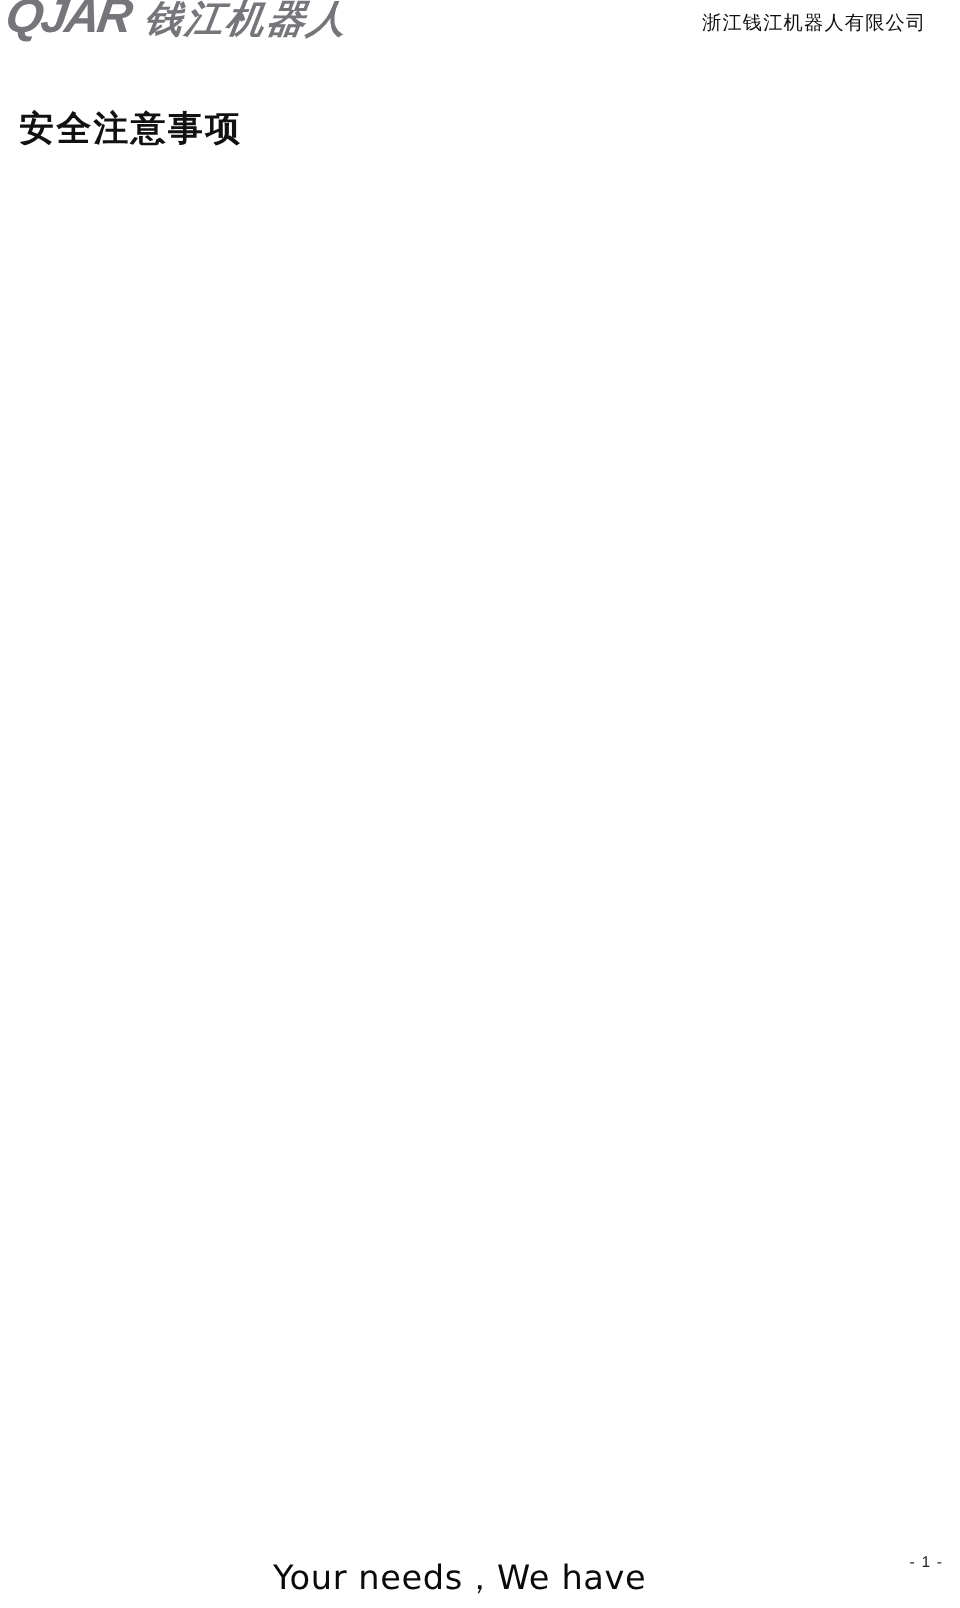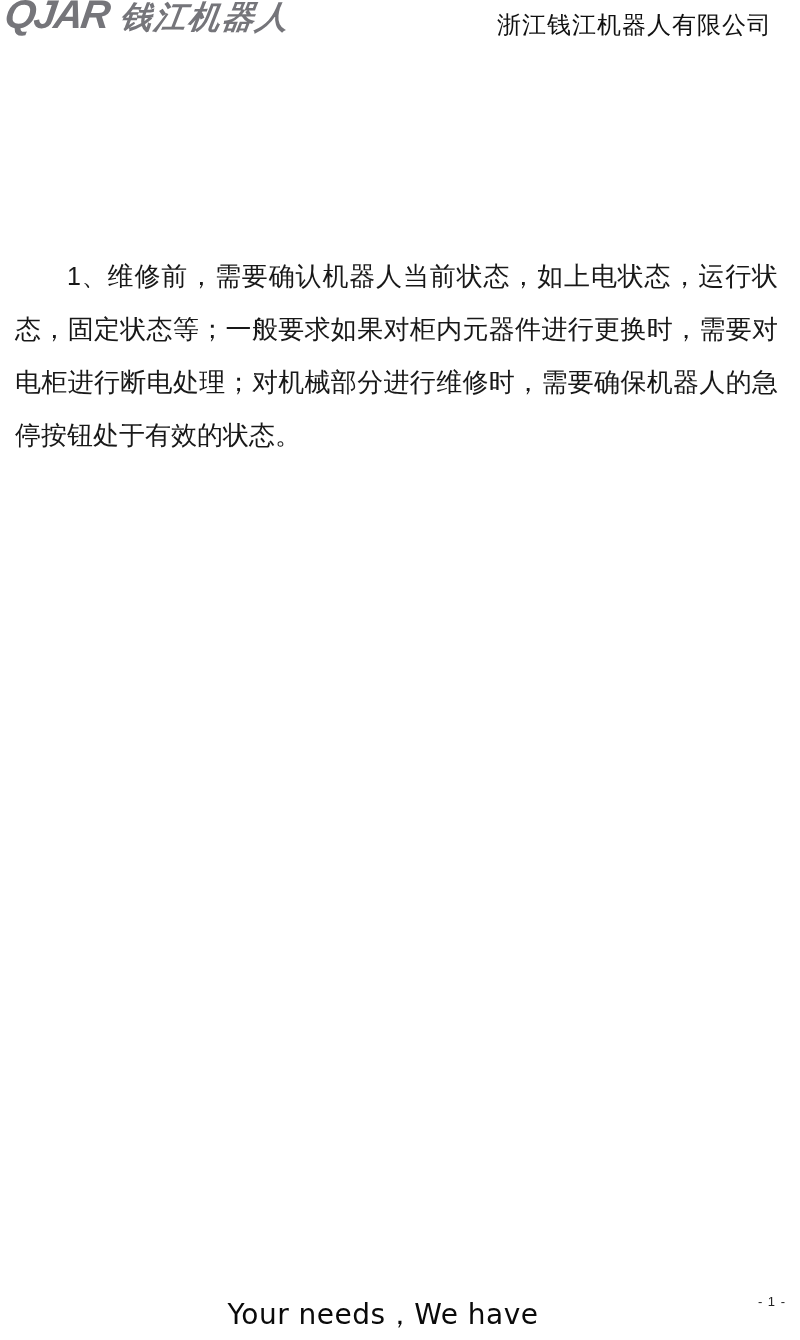--- a/index.html
+++ b/index.html
@@ -36,21 +36,21 @@
   }
   .logo-cn {
     font-size: 32px;
     margin-left: 8px;
     letter-spacing: 2px;
   }
   .company {
     position: absolute;
     top: 9px;
     right: 28px;
-    font-size: 24px;
+    font-size: 16px;
     letter-spacing: 1px;
     color: #111111;
     white-space: nowrap;
   }
 
   
   .doc-title {
     position: absolute;
     left: 16px;
     top: 88px;
@@ -114,23 +114,23 @@
 <div class="page">
 
   <header>
     <div class="logo">
       <span class="logo-en">QJAR</span>
       <span class="logo-cn">钱江机器人</span>
     </div>
     <div class="company">浙江钱江机器人有限公司</div>
   </header>
 
+  <h1 class="doc-title">安全注意事项</h1>
 
   <main class="content">
-    <p><span class="para-num">1、</span><span>维修前，需要确认机器人当前状态，如上电状态，运行状态，固定状态等；一般要求如果对柜内元器件进行更换时，需要对电柜进行断电处理；对机械部分进行维修时，需要确保机器人的急停按钮处于有效的状态。</span></p>
 
 
   </main>
 
   <footer>
     <div class="slogan">Your needs，We have</div>
     <div class="page-number">- 1 -</div>
   </footer>
 
 </div>

